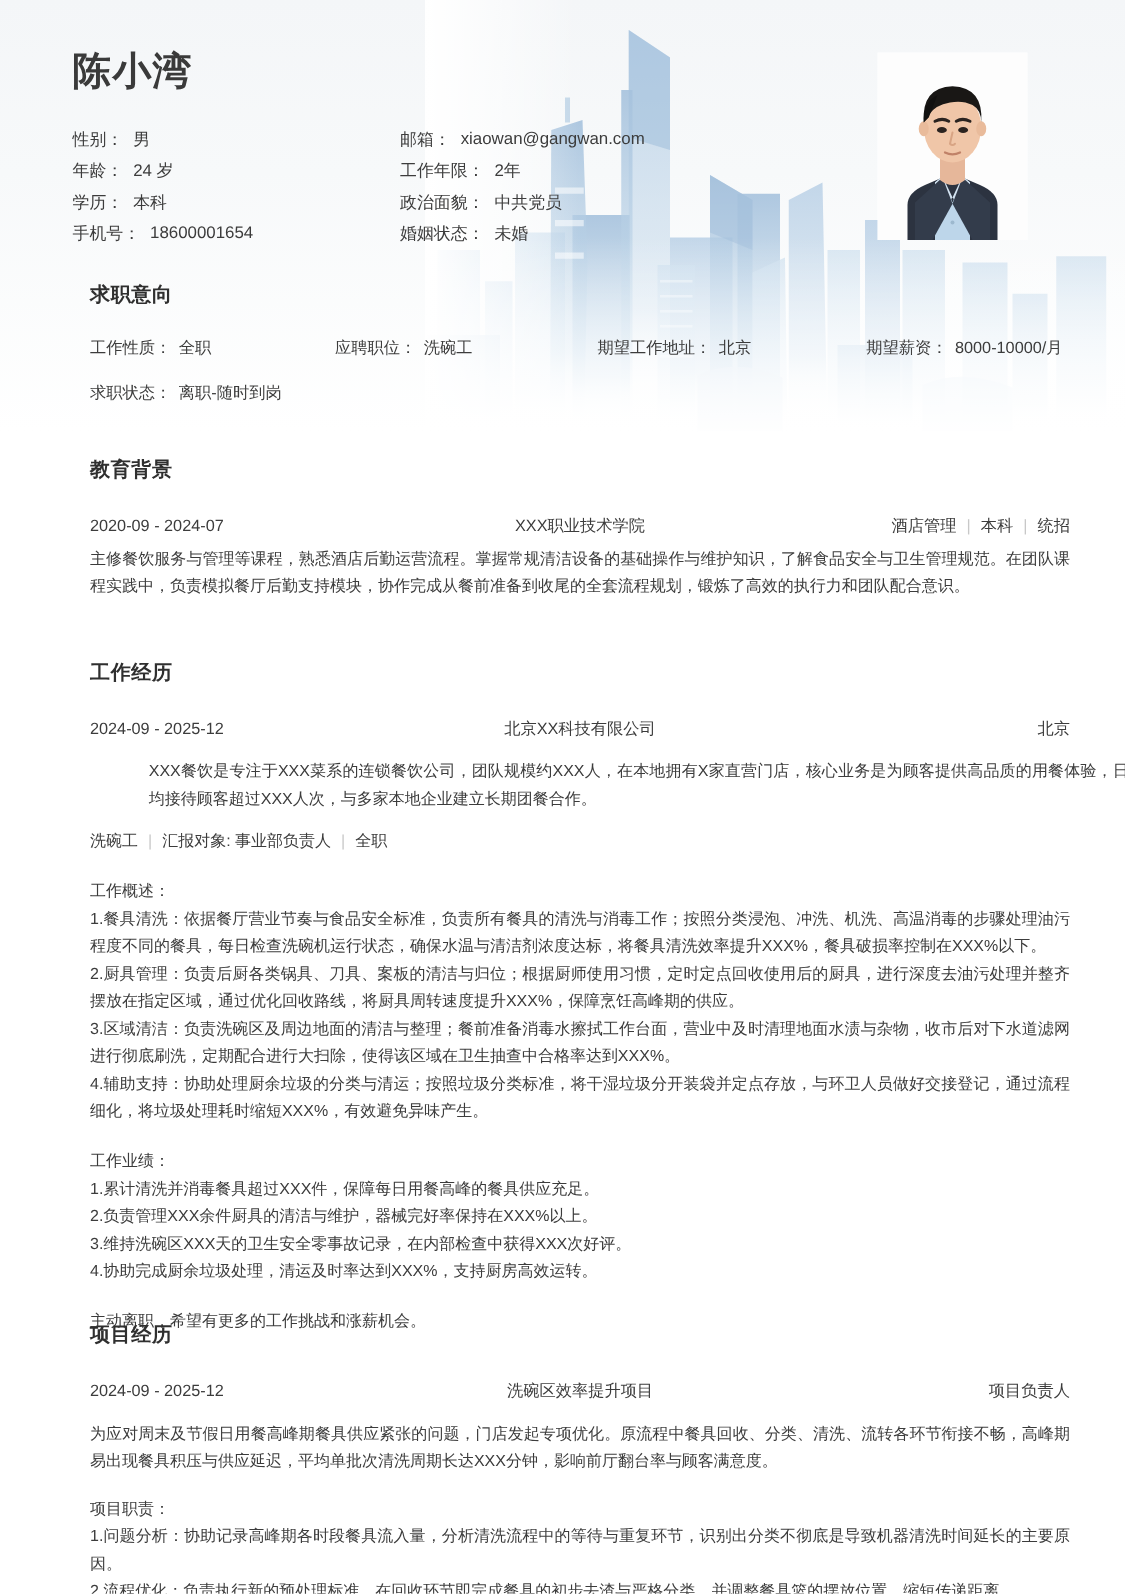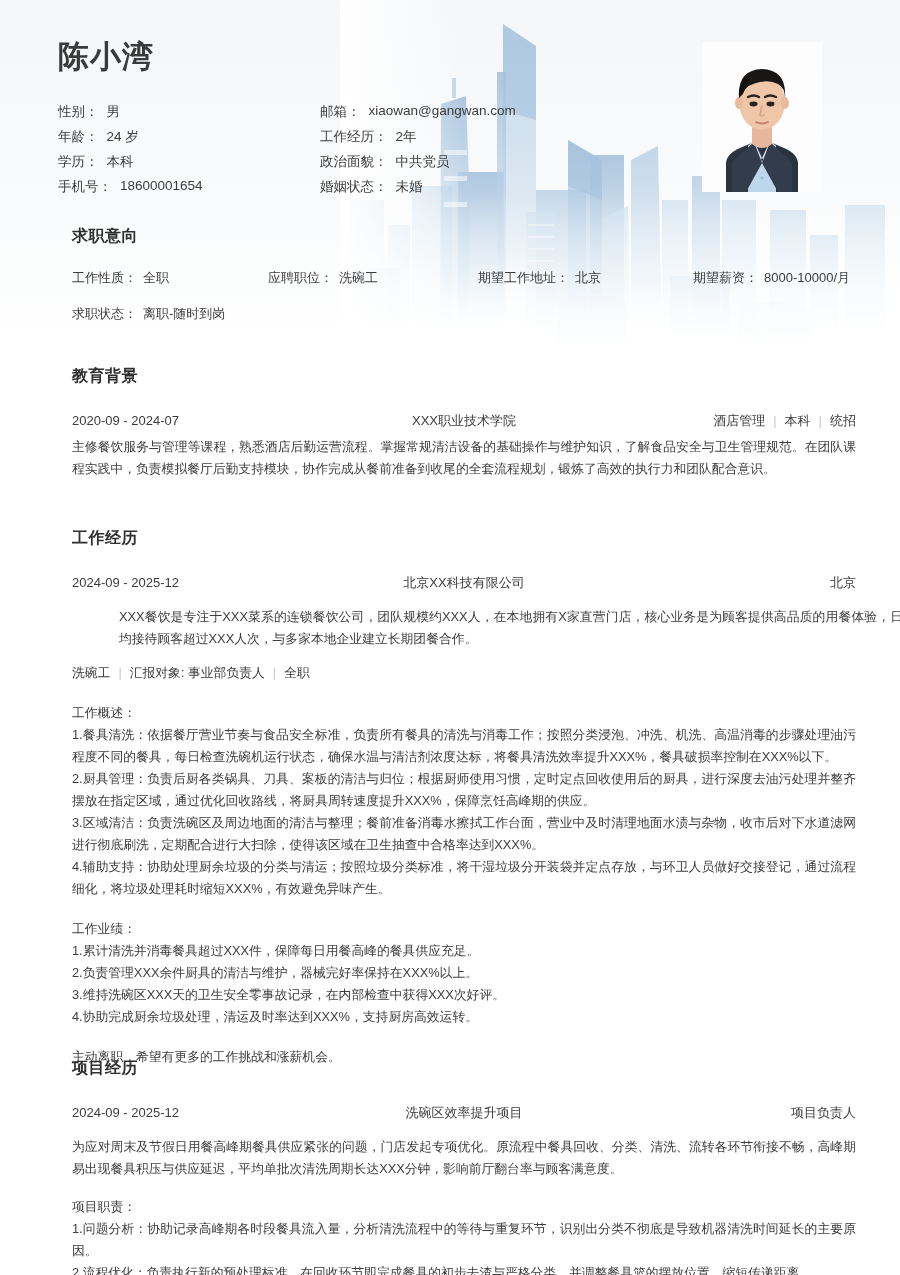--- a/index.html
+++ b/index.html
@@ -216,21 +216,21 @@
           <span class="lbl">邮箱：</span>
           <span class="val">xiaowan@gangwan.com</span>
         </div>
       </div>
       <div class="info-row">
         <div class="info-cell c1">
           <span class="lbl">年龄：</span>
           <span class="val">24 岁</span>
         </div>
         <div class="info-cell">
-          <span class="lbl">工作经历：</span>
+          <span class="lbl">工作年限：</span>
           <span class="val">2年</span>
         </div>
       </div>
       <div class="info-row">
         <div class="info-cell c1">
           <span class="lbl">学历：</span>
           <span class="val">本科</span>
         </div>
         <div class="info-cell">
           <span class="lbl">政治面貌：</span>

